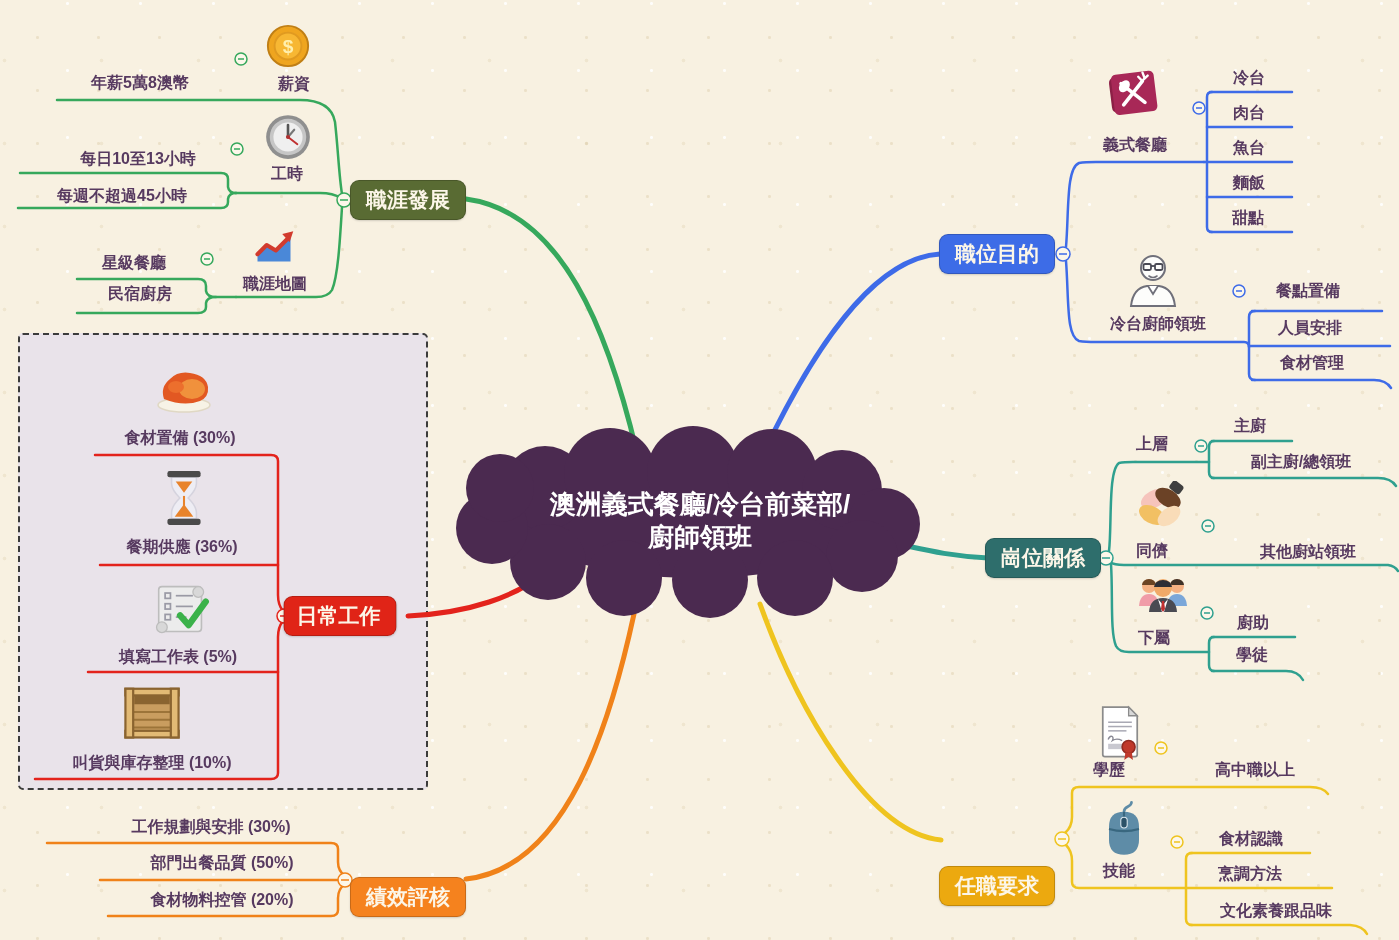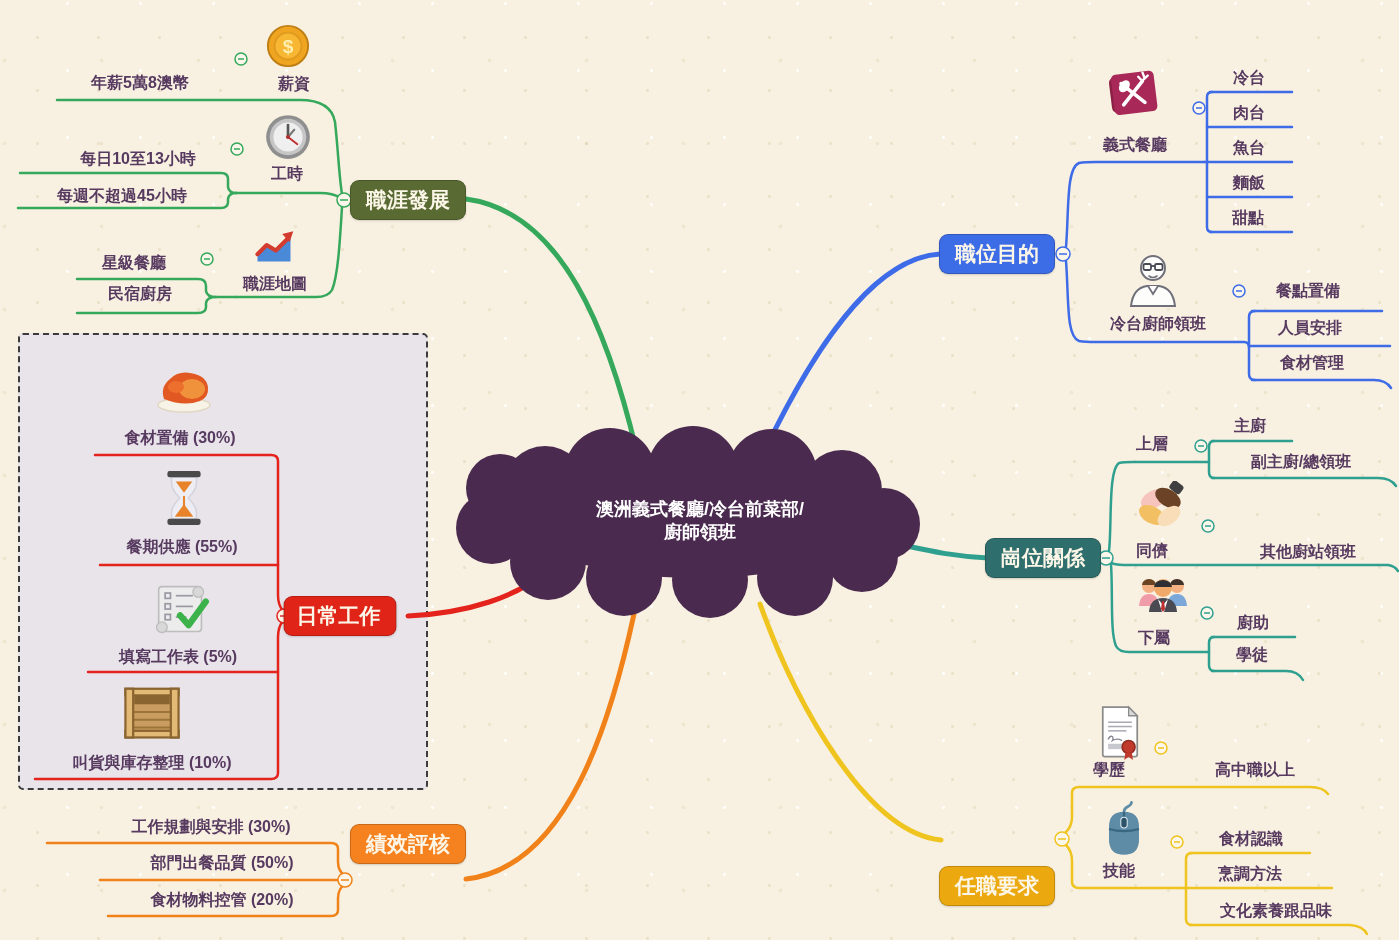--- a/index.html
+++ b/index.html
@@ -25,21 +25,21 @@
   }
   .blabel{
     position:absolute;transform:translate(-50%,-50%);
     padding:5px 15px;border-radius:9px;border:1.5px solid rgba(0,0,0,.18);
     color:#FCF6E8;font-size:21px;font-weight:700;white-space:nowrap;
     box-shadow:0 1px 2px rgba(0,0,0,.15);
   }
   .icon{position:absolute;transform:translate(-50%,-50%);line-height:0;}
   .cloud-text{
     position:absolute;left:700px;top:521px;transform:translate(-50%,-50%);
-    color:#fff;font-size:18px;font-weight:700;text-align:center;line-height:1.28;white-space:nowrap;
+    color:#fff;font-size:26px;font-weight:700;text-align:center;line-height:1.28;white-space:nowrap;
   }
 </style>
 </head>
 <body>
 
 <div class="stage">
 
   <div class="region"></div>
 
   <svg class="layer" viewBox="0 0 1399 940">
@@ -329,21 +329,21 @@
   <div class="icon" style="left:184px;top:498px">
     <svg width="50" height="58" viewBox="0 0 48 56">
       <path d="M12,8 L36,8 L36,14 Q36,20 28,28 Q36,36 36,42 L36,48 L12,48 L12,42 Q12,36 20,28 Q12,20 12,14 Z" fill="#EEEDF4" stroke="#D5D3DE" stroke-width="1.5"></path>
       <path d="M16,12 H32 L24,23 Z" fill="#E8832B"></path>
       <path d="M24,34 L33,46 H15 Z" fill="#E8832B"></path>
       <line x1="24" y1="26" x2="24" y2="42" stroke="#E8832B" stroke-width="2"></line>
       <rect x="8" y="2" width="32" height="6" rx="2" fill="#4A4A4A"></rect>
       <rect x="8" y="48" width="32" height="6" rx="2" fill="#4A4A4A"></rect>
     </svg>
   </div>
-  <div class="node" style="left:182px;top:547px">餐期供應 (55%)</div>
+  <div class="node" style="left:182px;top:547px">餐期供應 (36%)</div>
 
   <div class="icon" style="left:179px;top:608px">
     <svg width="62" height="56" viewBox="0 0 58 52">
       <rect x="10" y="6" width="40" height="42" rx="3" fill="#ECECEC" stroke="#BDBDBD" stroke-width="1.5"></rect>
       <circle cx="47" cy="11" r="5" fill="#D8D8D8" stroke="#BDBDBD" stroke-width="1.2"></circle>
       <circle cx="13" cy="44" r="5" fill="#D8D8D8" stroke="#BDBDBD" stroke-width="1.2"></circle>
       <g stroke="#9A9AA5" stroke-width="1.6" fill="none">
         <rect x="16" y="12" width="5" height="5"></rect>
           <line x1="26" y1="14.5" x2="42" y2="14.5"></line>
         <rect x="16" y="22" width="5" height="5"></rect>
@@ -368,21 +368,21 @@
       <g fill="#E2BA75" stroke="#8A6430" stroke-width="2">
         <rect x="4" y="5" width="48" height="6"></rect>
         <rect x="4" y="43" width="48" height="6"></rect>
         <rect x="4" y="5" width="7" height="44"></rect>
         <rect x="45" y="5" width="7" height="44"></rect>
       </g>
     </svg>
   </div>
   <div class="node" style="left:152px;top:763px">叫貨與庫存整理 (10%)</div>
 
-  <div class="blabel" style="left: 408px; top: 844px; background: rgb(245, 130, 30);">績效評核</div>
+  <div class="blabel" style="left: 408px; top: 897px; background: rgb(245, 130, 30);">績效評核</div>
   <div class="node" style="left:211px;top:827px">工作規劃與安排 (30%)</div>
   <div class="node" style="left:222px;top:863px">部門出餐品質 (50%)</div>
   <div class="node" style="left:222px;top:900px">食材物料控管 (20%)</div>
 
   <div class="blabel" style="left: 997px; top: 840px; background: rgb(236, 169, 15); margin-top: 46px;">任職要求</div>
 
   <div class="icon" style="left:1120px;top:733px">
     <svg width="50" height="56" viewBox="0 0 44 52">
       <path d="M6,2 H30 L38,10 V46 Q38,48 36,48 H8 Q6,48 6,46 Z" fill="#FFFFFF" stroke="#8B8B8B" stroke-width="1.6"></path>
       <path d="M30,2 L30,10 L38,10 Z" fill="#D8D8D8" stroke="#8B8B8B" stroke-width="1.2"></path>

